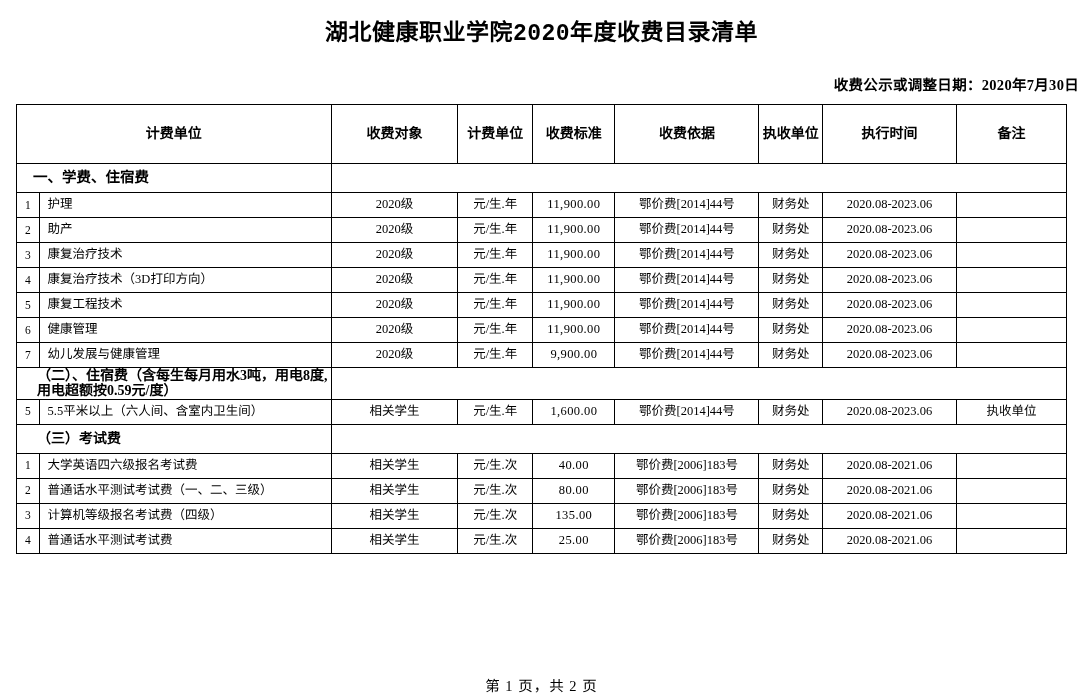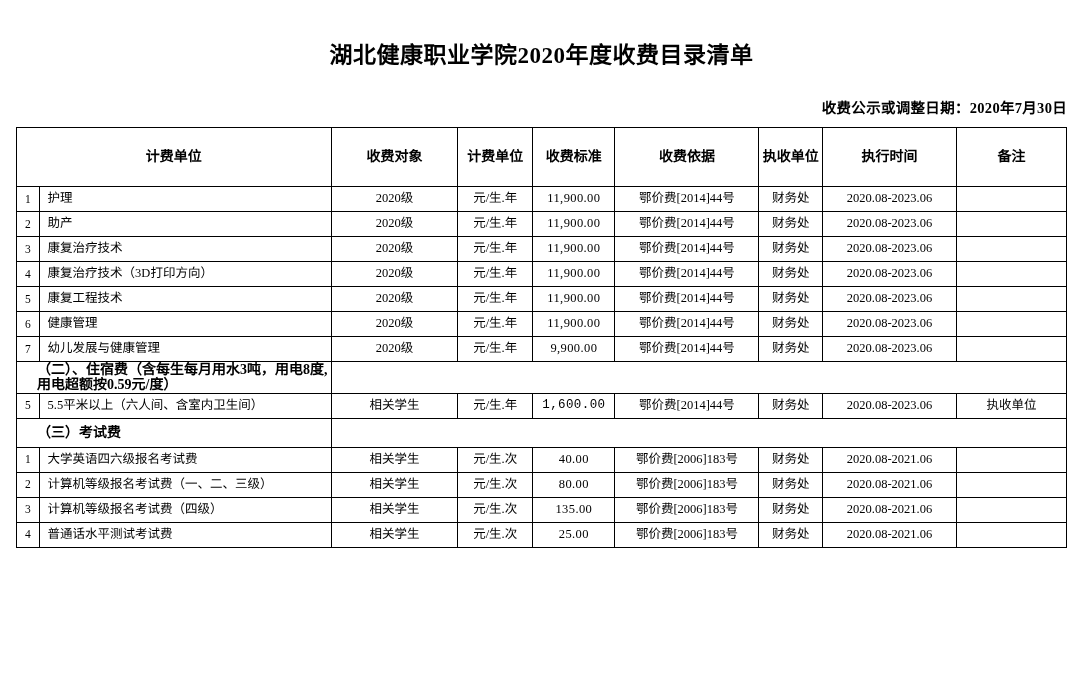--- a/index.html
+++ b/index.html
@@ -19,30 +19,30 @@
     width: 1083px;
     height: 694px;
     position: relative;
     box-sizing: border-box;
   }
   .doc-title {
     text-align: center;
     font-size: 23px;
     font-weight: bold;
     letter-spacing: 0.5px;
-    margin-top: 36px;
+    margin-top: 13px;
     margin-bottom: 0;
-    font-family: Liberation Serif, serif;
+    font-family: Liberation Mono, monospace;
   }
   .doc-subtitle {
     text-align: right;
     font-size: 14.5px;
     font-weight: bold;
     margin-top: 26px;
-    margin-right: 16px;
+    margin-right: 4px;
     letter-spacing: 0.3px;
   }
   table.fee-table {
     border-collapse: collapse;
     table-layout: fixed;
     margin: 10px auto 0 auto;
     width: 1051px;
     font-size: 12.5px;
   }
   table.fee-table td, table.fee-table th {
@@ -122,20 +122,24 @@
         <th>收费对象</th>
         <th>计费单位</th>
         <th>收费标准</th>
         <th>收费依据</th>
         <th>执收单位</th>
         <th>执行时间</th>
         <th>备注</th>
       </tr>
     </thead>
     <tbody id="table-body">
+        <tr class="section-row">
+          <td colspan="2">一、学费、住宿费</td>
+          <td colspan="7" class="blank"></td>
+        </tr>
         <tr>
           <td class="c-idx">1</td>
           <td class="row-label-left">护理</td>
           <td style="text-align: center;">2020级</td>
           <td style="text-align: center;">元/生.年</td>
           <td class="num-cell" style="text-align: center;">11,900.00</td>
           <td style="text-align: center;">鄂价费[2014]44号</td>
           <td style="text-align: center;">财务处</td>
           <td style="text-align: center;">2020.08-2023.06</td>
           <td style="text-align: center;"></td>
@@ -208,21 +212,21 @@
         </tr>
         <tr class="section-row sub">
           <td colspan="2">（二）、住宿费（含每生每月用水3吨，用电8度,用电超额按0.59元/度）</td>
           <td colspan="7" class="blank"></td>
         </tr>
         <tr>
           <td class="c-idx">5</td>
           <td class="row-label-left">5.5平米以上（六人间、含室内卫生间）</td>
           <td style="text-align: center;">相关学生</td>
           <td style="text-align: center;">元/生.年</td>
-          <td class="num-cell" style="text-align: center; font-family: Liberation Mono, monospace;">1,600.00</td>
+          <td class="num-cell" style="text-align: center;">1,600.00</td>
           <td style="text-align: center;">鄂价费[2014]44号</td>
           <td style="text-align: center;">财务处</td>
           <td style="text-align: center;">2020.08-2023.06</td>
           <td style="text-align: center;">执收单位</td>
         </tr>
         <tr class="section-row sub">
           <td colspan="2">（三）考试费</td>
           <td colspan="7" class="blank"></td>
         </tr>
         <tr>
@@ -231,21 +235,21 @@
           <td style="text-align: center;">相关学生</td>
           <td style="text-align: center;">元/生.次</td>
           <td class="num-cell" style="text-align: center;">40.00</td>
           <td style="text-align: center;">鄂价费[2006]183号</td>
           <td style="text-align: center;">财务处</td>
           <td style="text-align: center;">2020.08-2021.06</td>
           <td style="text-align: center;"></td>
         </tr>
         <tr>
           <td class="c-idx">2</td>
-          <td class="row-label-left">计算机等级报名考试费（一、二、三级）</td>
+          <td class="row-label-left">普通话水平测试考试费（一、二、三级）</td>
           <td style="text-align: center;">相关学生</td>
           <td style="text-align: center;">元/生.次</td>
           <td class="num-cell" style="text-align: center;">80.00</td>
           <td style="text-align: center;">鄂价费[2006]183号</td>
           <td style="text-align: center;">财务处</td>
           <td style="text-align: center;">2020.08-2021.06</td>
           <td style="text-align: center;"></td>
         </tr>
         <tr>
           <td class="c-idx">3</td>

